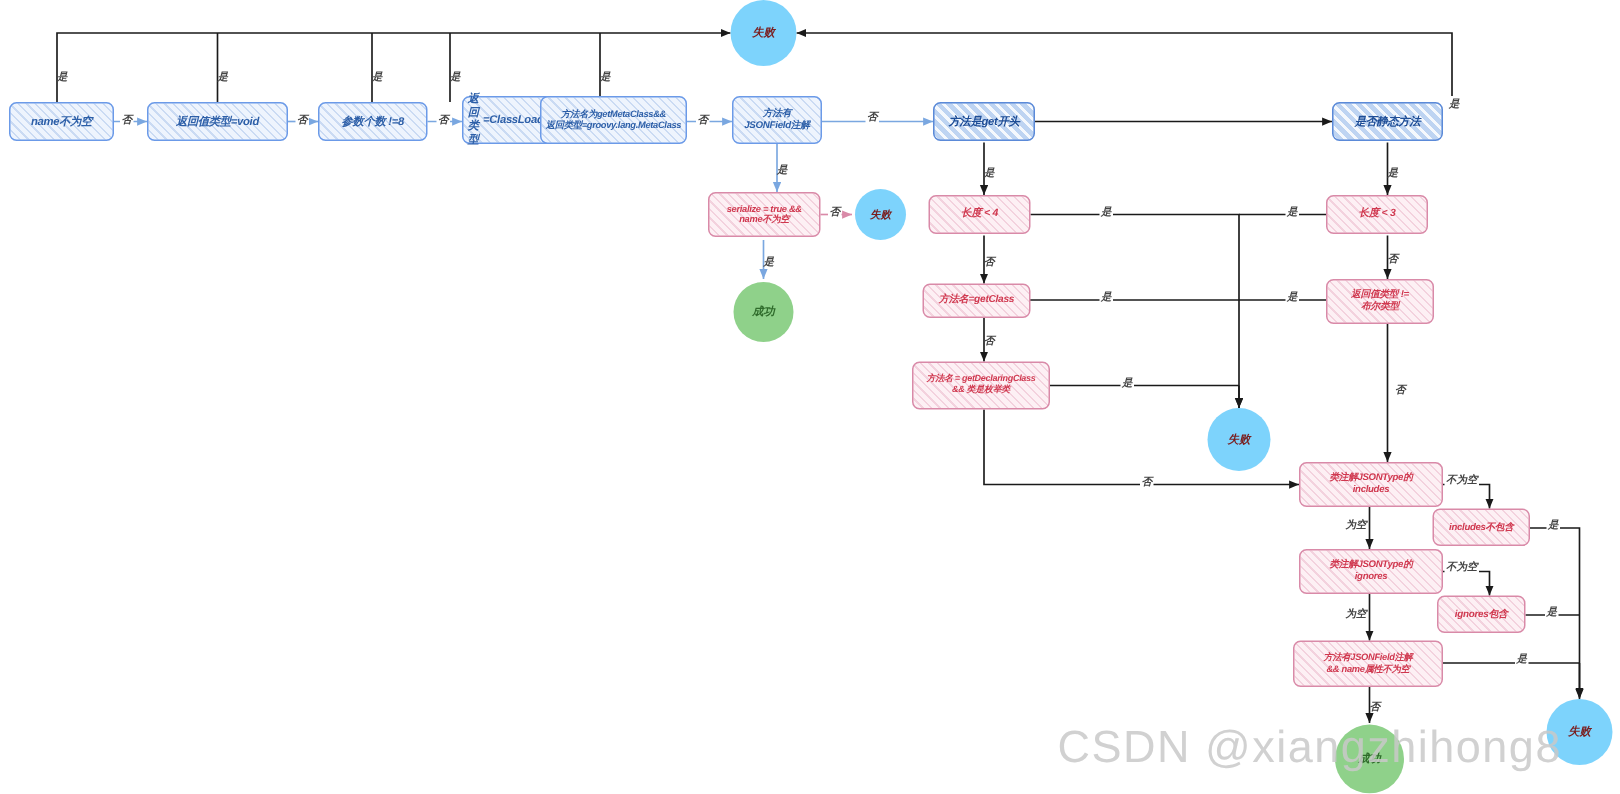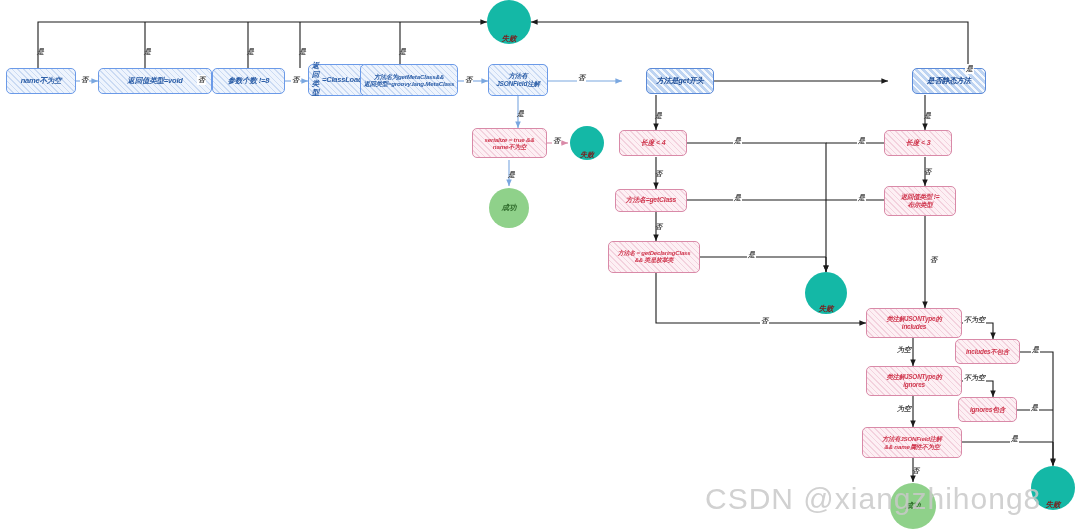--- a/index.html
+++ b/index.html
@@ -14,29 +14,29 @@
         justify-content:center;text-align:center;border-radius:5px;
         font-style:italic;font-weight:bold;line-height:1.18;letter-spacing:-0.2px;}
 
   
   .n-blue{border:1px solid #6b9ae8;color:#2d5fa8;
           background:#eef4fd;
           background-image:repeating-linear-gradient(45deg,rgba(120,160,220,.30) 0 1px,rgba(255,255,255,0) 1px 4px);}
   
   .n-blue-hl{border:1px solid #5b8ad8;color:#1e4d96;
           background:#bed4f2;
-          background-image:repeating-linear-gradient(45deg,rgba(255,255,255,.85) 0 2px,rgba(255,255,255,0) 2px 5px);margin-left:24px;}
+          background-image:repeating-linear-gradient(45deg,rgba(255,255,255,.85) 0 2px,rgba(255,255,255,0) 2px 5px);}
   
   .n-red{border:1px solid #d98aa8;color:#d0384f;
          background:#fdf0f4;
          background-image:repeating-linear-gradient(45deg,rgba(220,140,170,.30) 0 1px,rgba(255,255,255,0) 1px 4px);}
 
   .circ{position:absolute;border-radius:50%;display:flex;align-items:center;
         justify-content:center;text-align:center;font-style:italic;font-weight:bold;}
-  .c-fail{background:#14b8a6;color:#7a1d1d;align-items:flex-end;}
+  .c-fail{background:#7dd3fc;color:#7a1d1d;}
   .c-ok{background:#8fd18a;color:#2f6b2b;}
 
   .elabel{position:absolute;font-size:7px;color:#444;font-style:italic;
           font-weight:bold;white-space:nowrap;transform-origin:center;
           background:#fff;padding:0 1px;}
   .elabel.vert{writing-mode:vertical-rl;}
 
   .wm{position:absolute;left:705px;top:482px;font-size:30px;color:#c9c9c9;
       font-family:"Liberation Sans",sans-serif;letter-spacing:1px;opacity:.85;
       white-space:nowrap;}
@@ -133,21 +133,21 @@
       <path d="M1053,442 L1053,466" marker-end="url(#ab)"></path>
 
       <path d="M826,257 L826,272" marker-end="url(#ab)"></path>
     </g>
   </svg>
 
   <div class="node n-blue" style="left:6px;top:68px;width:70px;height:26px;font-size:7.5px;">
     <span>name不为空</span>
   </div>
 
-  <div class="node n-blue" style="left:98px;top:68px;width:114px;height:26px;font-size:7.5px;">
+  <div class="node n-blue" style="left:98px;top:68px;width:94px;height:26px;font-size:7.5px;">
     <span>返回值类型=void</span>
   </div>
 
   <div class="node n-blue" style="left:212px;top:68px;width:73px;height:26px;font-size:7.5px;">
     <span>参数个数 !=8</span>
   </div>
 
   <div class="node n-blue" style="left:308px;top:64px;width:62px;height:32px;font-size:7.5px;flex-direction:row;">
     <span>返回类型</span>
     <span>=ClassLoader</span>

